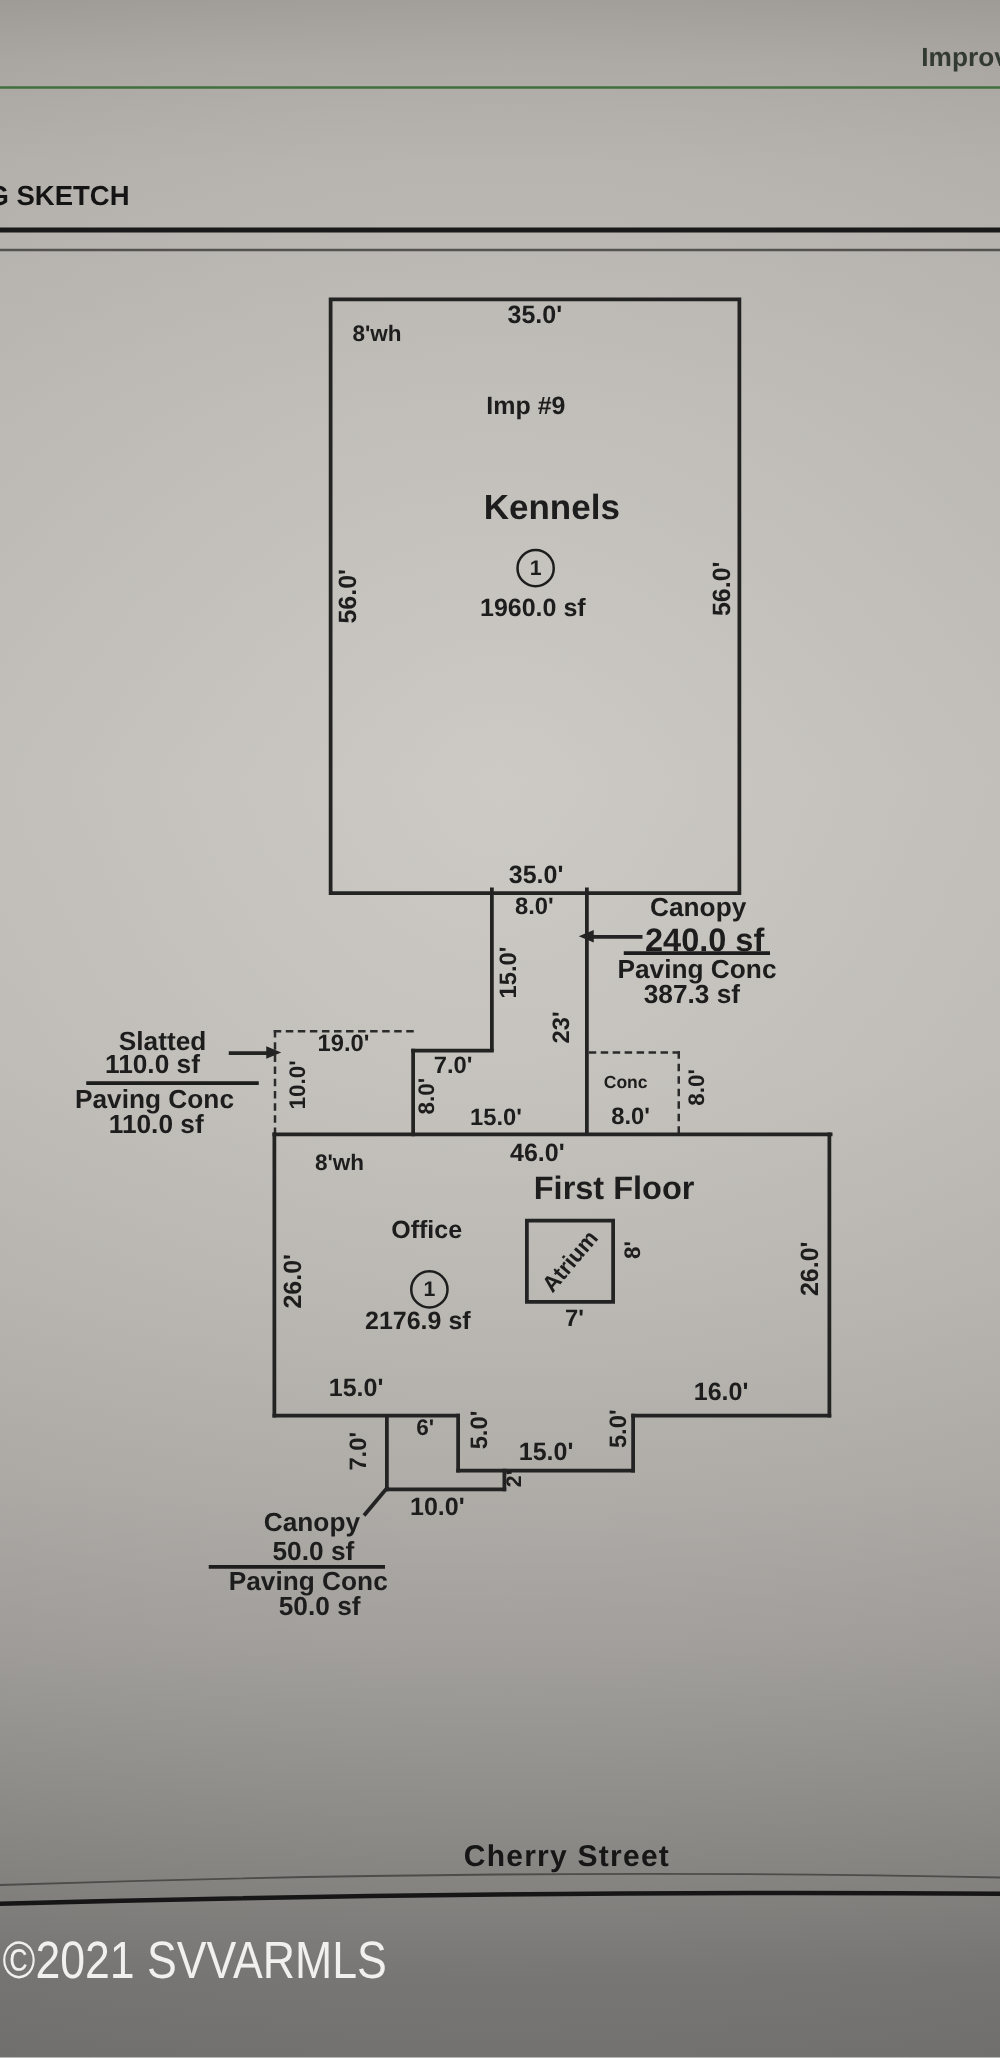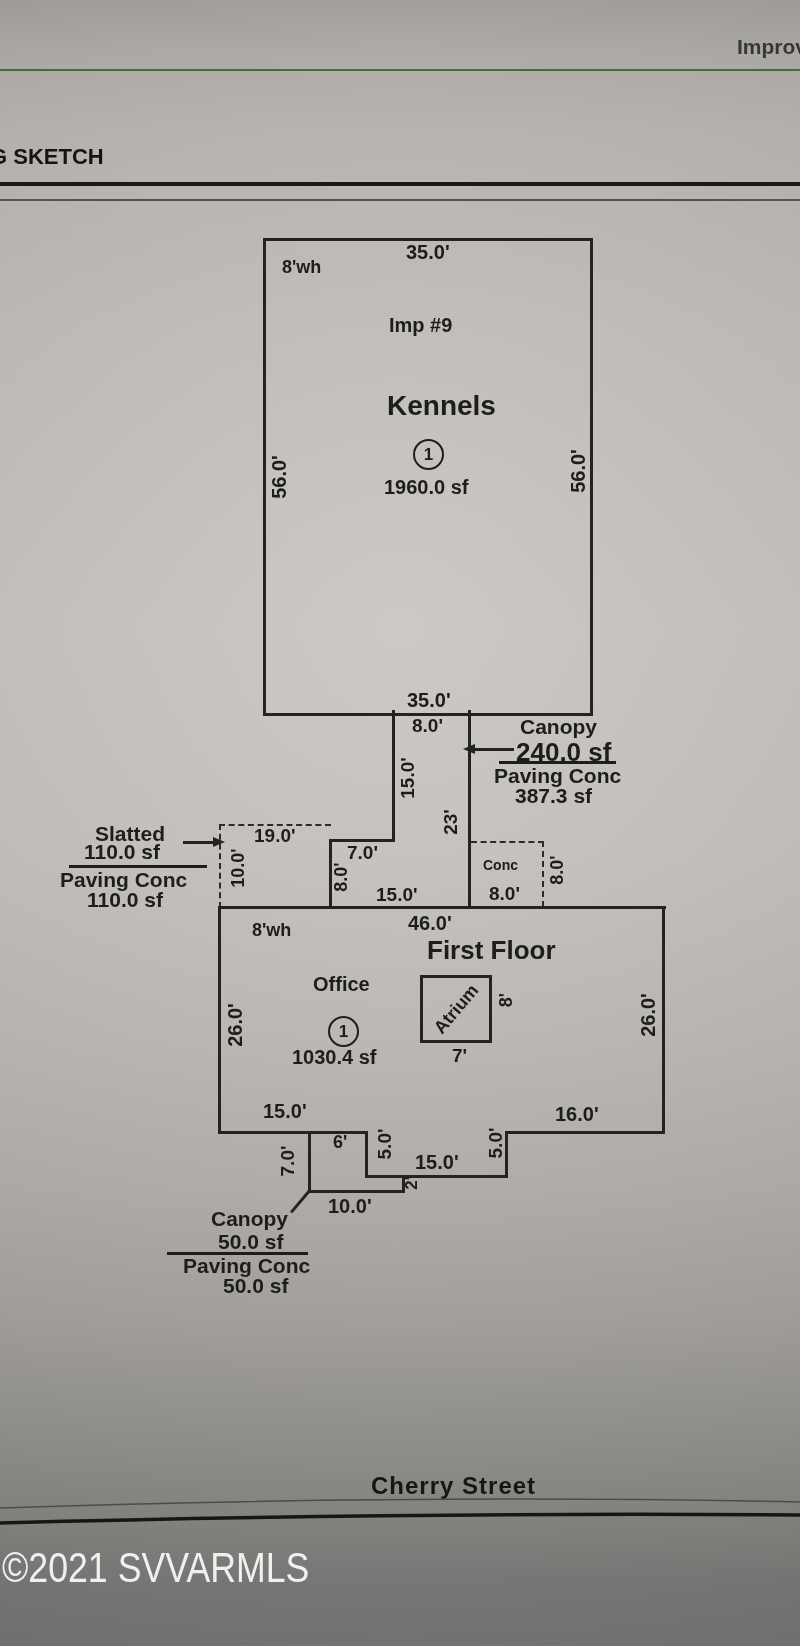--- a/index.html
+++ b/index.html
@@ -97,21 +97,21 @@
   <div class="ln" style="left:365px;top:1131px;width:3px;height:47px;"></div>
   <div class="ln" style="left:365px;top:1175px;width:143px;height:3px;"></div>
   <div class="ln" style="left:505px;top:1131px;width:3px;height:47px;"></div>
   <div class="ln" style="left:505px;top:1131px;width:160px;height:3px;"></div>
 
   <div class="h" style="left:408px;top:913px;font-size:20px;">46.0'</div>
   <div class="h" style="left:395px;top:937px;font-size:26px;margin-left:32px;">First Floor</div>
   <div class="h" style="left:252px;top:921px;font-size:18px;">8'wh</div>
   <div class="h" style="left:313px;top:974px;font-size:20px;">Office</div>
   <div class="circ" style="left:328px;top:1016px;">1</div>
-  <div class="h" style="left:292px;top:1047px;font-size:20px;">1030.4 sf</div>
+  <div class="h" style="left:292px;top:1047px;font-size:20px;">2176.9 sf</div>
   <div class="v" style="left:235px;top:1025px;font-size:20px;">26.0'</div>
   <div class="v" style="left:648px;top:1015px;font-size:20px;">26.0'</div>
 
   <div class="rect" style="left:420px;top:975px;width:66px;height:62px;"></div>
   <div class="v" style="left:456px;top:1009px;font-size:18px;transform:translate(-50%,-50%) rotate(-50deg);">Atrium</div>
   <div class="v" style="left:506px;top:1000px;font-size:18px;">8'</div>
   <div class="h" style="left:452px;top:1046px;font-size:19px;">7'</div>
 
   <div class="h" style="left:263px;top:1101px;font-size:20px;">15.0'</div>
   <div class="h" style="left:555px;top:1104px;font-size:20px;text-align:center;">16.0'</div>

